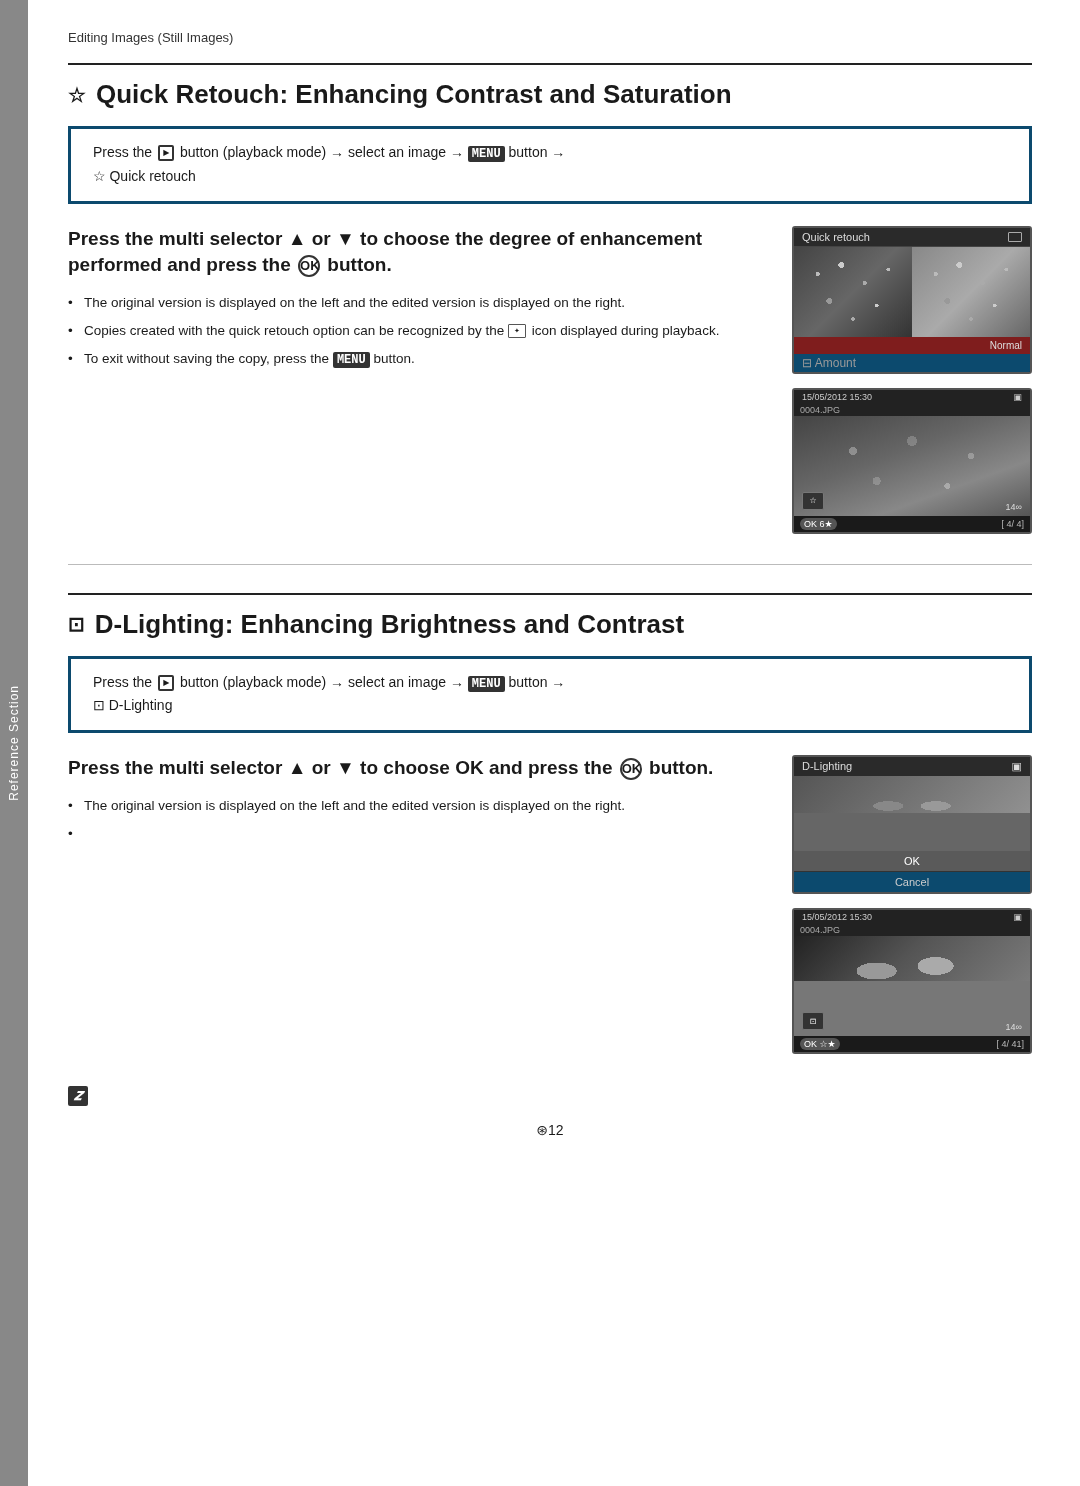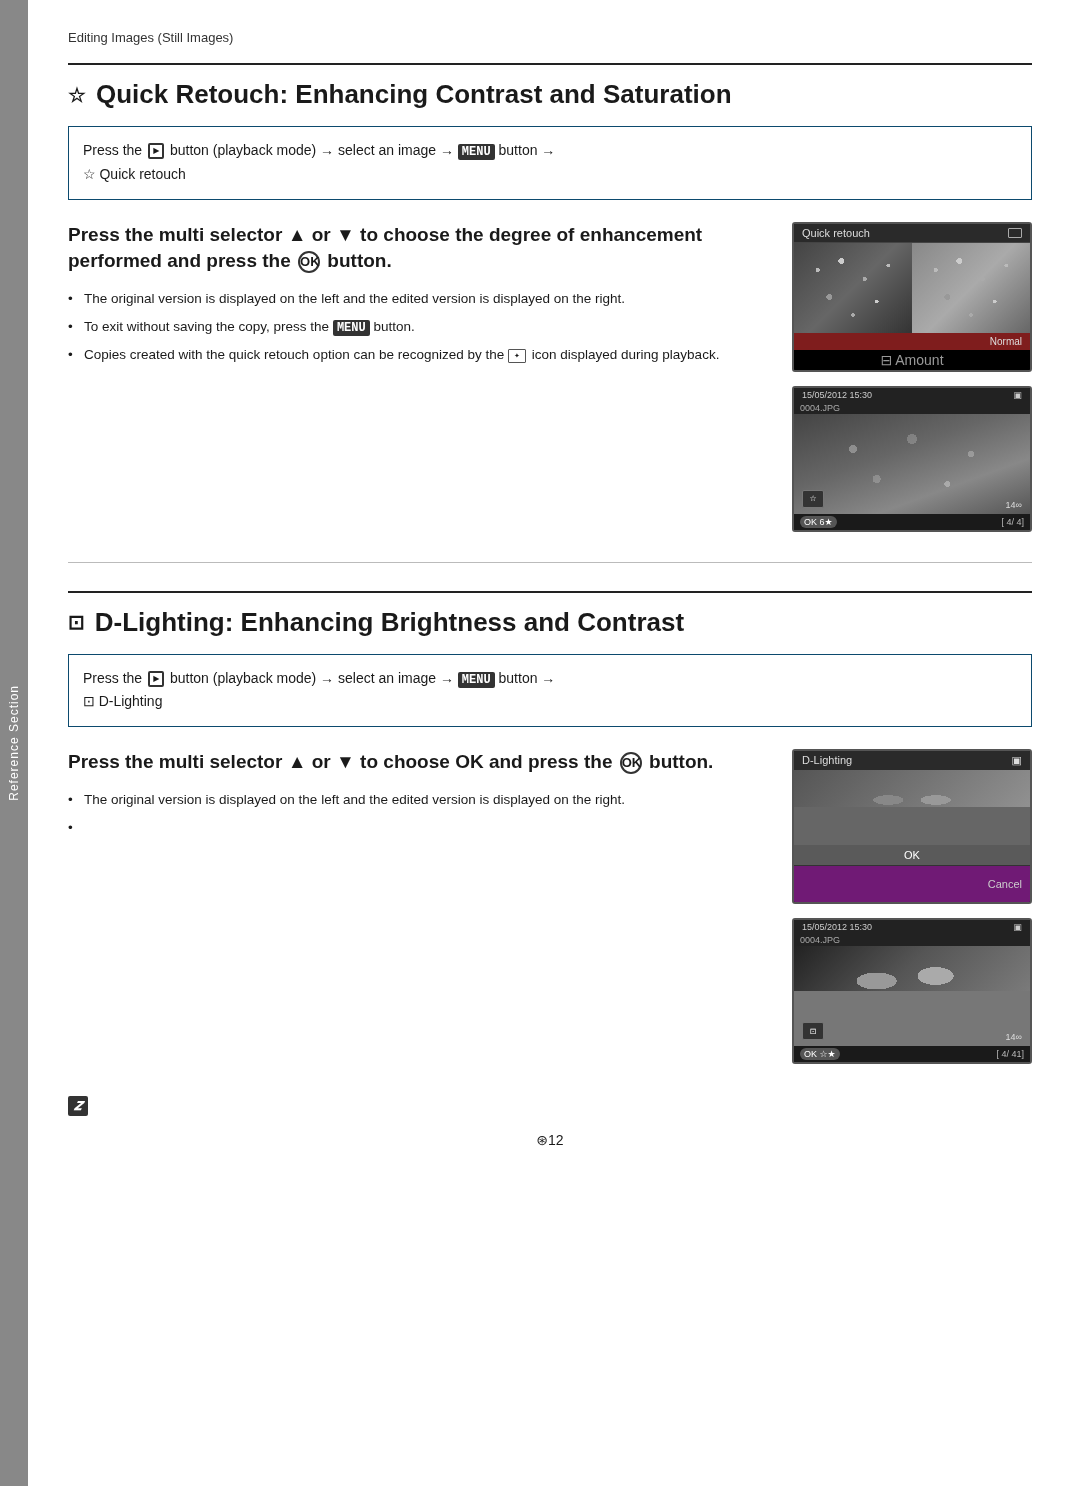--- a/index.html
+++ b/index.html
@@ -49,22 +49,22 @@
       font-size: 26px;
       font-weight: bold;
       margin-bottom: 16px;
       display: flex;
       align-items: center;
       gap: 10px;
       border-top: 2px solid #222;
       padding-top: 14px;
     }
     .instruction-box {
-      border: 1px solid #0c4a6e;
-      padding: 12px 14px;
+      border: 3px solid #0c4a6e;
+      padding: 12px 22px;
       margin-bottom: 22px;
       font-size: 14px;
       line-height: 1.7;
     }
     .playback-icon {
       display: inline-block;
       width: 16px;
       height: 16px;
       border: 2px solid #333;
       border-radius: 2px;
@@ -207,25 +207,25 @@
       padding: 3px 8px;
       display: flex;
       justify-content: space-between;
       align-items: center;
     }
     .cam-status-bar.selected {
       background: #7f1d1d;
       justify-content: flex-end;
     }
     .cam-amount-bar {
-      background: #000000;
+      background: #0c4a6e;
       color: #999;
-      font-size: 14px;
+      font-size: 12px;
       padding: 2px 8px;
-      text-align: center;
+      text-align: left;
     }
     
     .cam-thumb {
       background: #111;
       border: 2px solid #555;
       border-radius: 3px;
       overflow: hidden;
     }
     .cam-thumb-header {
       background: #222;
@@ -320,25 +320,25 @@
     }
     .cam-dl-ok {
       background: #5a5a5a;
       color: #fff;
       font-size: 11px;
       padding: 4px 8px;
       text-align: center;
       border-bottom: 1px solid #333;
     }
     .cam-dl-cancel {
-      background: #701a75;
+      background: #0c4a6e;
       color: #ccc;
       font-size: 11px;
-      padding: 12px 8px;
-      text-align: right;
+      padding: 4px 8px;
+      text-align: center;
     }
     
     .cam-dl-thumb-img {
       height: 100px;
       background: linear-gradient(135deg, #222 0%, #555 40%, #888 100%);
       position: relative;
     }
     .people-overlay {
       position: absolute;
       inset: 0;
@@ -448,22 +448,22 @@
       <span>Quick retouch</span>
     </div>
 
     <div class="section-body">
       <div class="section-text">
         <div class="section-heading">
           Press the multi selector <span class="tri-up"></span> or <span class="tri-down"></span> to choose the degree of enhancement performed and press the <span class="ok-circle">OK</span> button.
         </div>
         <ul class="bullet-list">
           <li>The original version is displayed on the left and the edited version is displayed on the right.</li>
+          <li>Copies created with the quick retouch option can be recognized by the <span class="subicon"></span> icon displayed during playback.</li>
           <li>To exit without saving the copy, press the <span class="inline-menu">MENU</span> button.</li>
-          <li>Copies created with the quick retouch option can be recognized by the <span class="subicon"></span> icon displayed during playback.</li>
         </ul>
       </div>
       <div class="section-images">
 
         <div class="cam-screen">
           <div class="cam-screen-title">
             <span>Quick retouch</span>
             <span class="cam-title-icon"></span>
           </div>
           <div class="cam-image-area">

